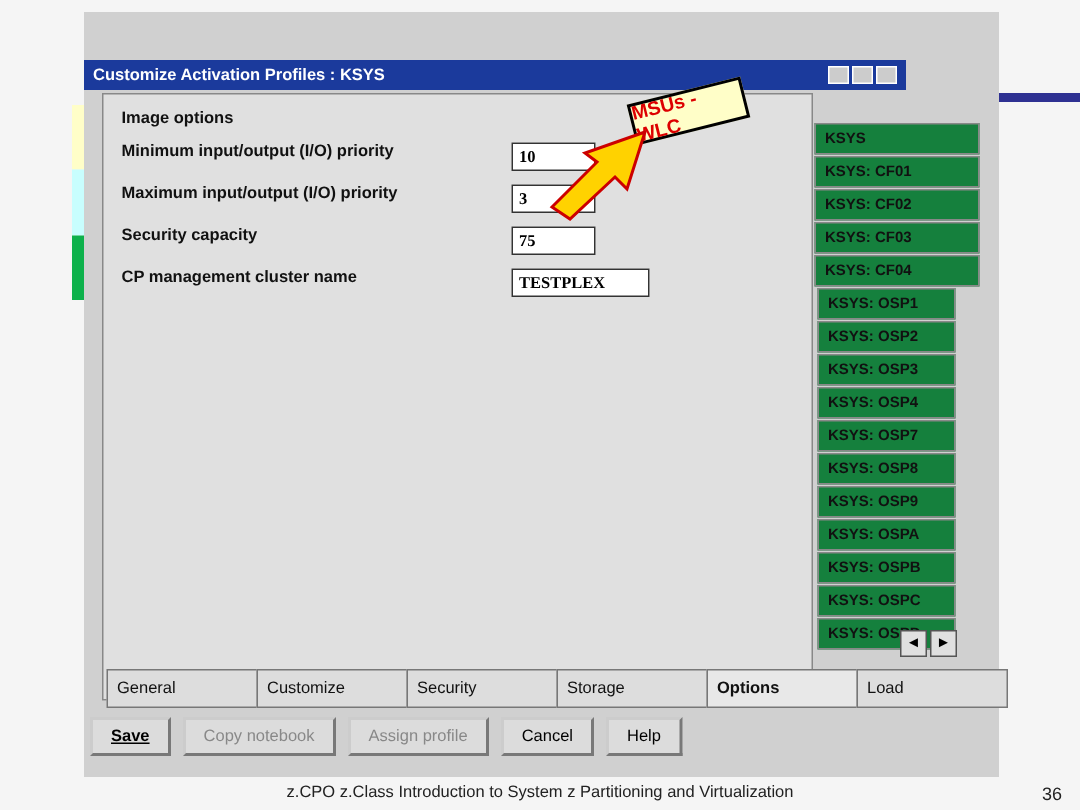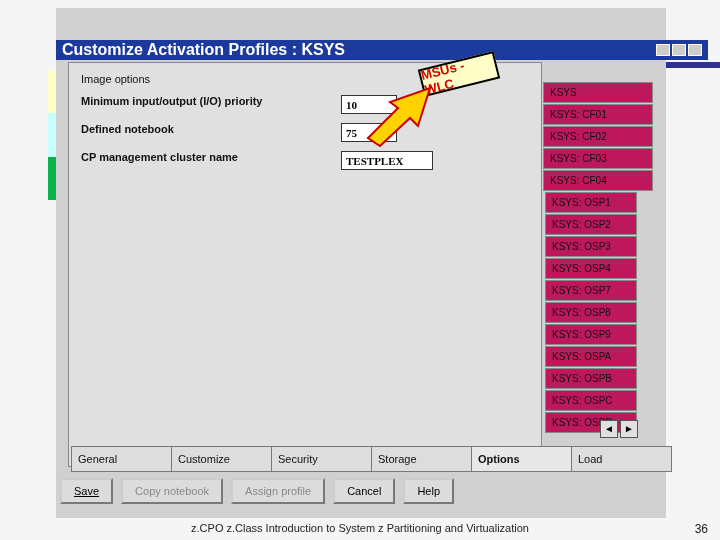--- a/index.html
+++ b/index.html
@@ -30,25 +30,25 @@
   .sliver-left .c { background:#0db14b; }
   .sliver-right {
     position: absolute;
     left: 666px; top: 62px;
     width: 54px; height: 6px;
     background:#2e3192;
   }
   .titlebar {
     position: absolute;
     left: 56px; top: 40px;
-    width: 652px; height: 20px;
+    width: 548px; height: 20px;
     background: #1b3a9c;
     color: #fff;
     font-weight: bold;
-    font-size: 16px;
+    font-size: 11px;
     padding: 3px 6px;
     display: flex;
     justify-content: space-between;
     align-items: center;
     gap: 47px;
   }
   .titlebar .ctrls {
     display: flex; gap: 2px;
   }
   .titlebar .ctrls span {
@@ -59,21 +59,21 @@
   }
   .panel {
     position: absolute;
     left: 68px; top: 62px;
     width: 474px; height: 405px;
     background: #e0e0e0;
     border: 1px solid #888;
     padding: 10px 12px;
   }
   .section-title {
-    font-weight: normal;
+    font-weight: bold;
     color: #111;
     margin-bottom: 10px;
   }
   .row {
     display: flex;
     margin-bottom: 9px;
   }
   .row label {
     width: 260px;
     font-weight: bold;
@@ -92,24 +92,24 @@
   .w-med { width: 92px; }
   .side-tabs {
     position: absolute;
     left: 543px; top: 82px;
     width: 110px;
     display: flex;
     flex-direction: column;
     gap: 1px;
   }
   .side-tabs .tab, .side-tabs .tab-small {
-    background: #be185d;
+    background: #15803d;
     border: 1px solid #888;
     padding: 4px 6px;
-    font-weight: normal;
+    font-weight: bold;
     font-size: 10px;
     color: #111;
   }
   .side-tabs .tab-small {
     width: 92px;
     align-self: flex-start;
     margin-left: 2px;
   }
   .side-scroll {
     position: absolute;
@@ -153,21 +153,21 @@
     align-items: stretch;
   }
   .bottom-buttons button {
     flex: 0 0 auto;
     border: 2px outset #ccc;
     background: #dcdcdc;
     font-size: 11px;
     padding: 4px 12px;
     font-family: inherit;
   }
-  .bottom-buttons button:first-child { text-decoration: underline; font-weight: normal; }
+  .bottom-buttons button:first-child { text-decoration: underline; font-weight: bold; }
   .bottom-buttons button.dis { color: #888; }
   .callout {
     position: absolute;
     left: 400px; top: 60px;
     width: 110px; height: 65px;
     pointer-events: none;
   }
   .callout .box {
     position: absolute;
     left: 20px; top: 0;
@@ -225,21 +225,25 @@
 </div>
 
 <div class="panel">
   <div class="section-title">Image options</div>
 
   <div class="row">
     <label>Minimum input/output (I/O) priority</label>
     <input type="text" class="w-small" value="10" style="">
   </div>
   <div class="row">
-    <label>Defined notebook</label>
+    <label>Maximum input/output (I/O) priority</label>
+    <input type="text" class="w-small" value="3" style="">
+  </div>
+  <div class="row">
+    <label>Security capacity</label>
     <input type="text" class="w-small" value="75" style="">
   </div>
   <div class="row">
     <label>CP management cluster name</label>
     <input type="text" class="w-med" value="TESTPLEX" style="">
   </div>
 </div>
 
 <div class="side-tabs">
   <div class="tab">KSYS</div>

